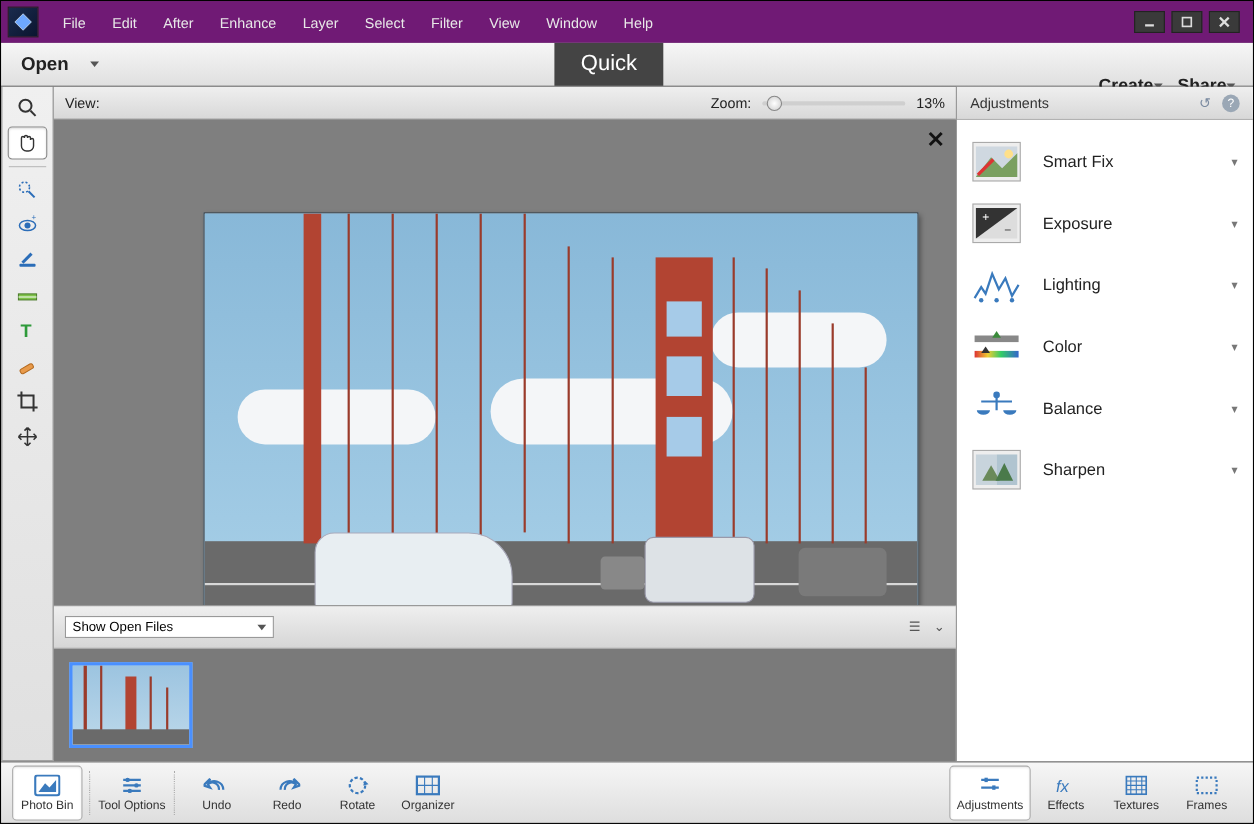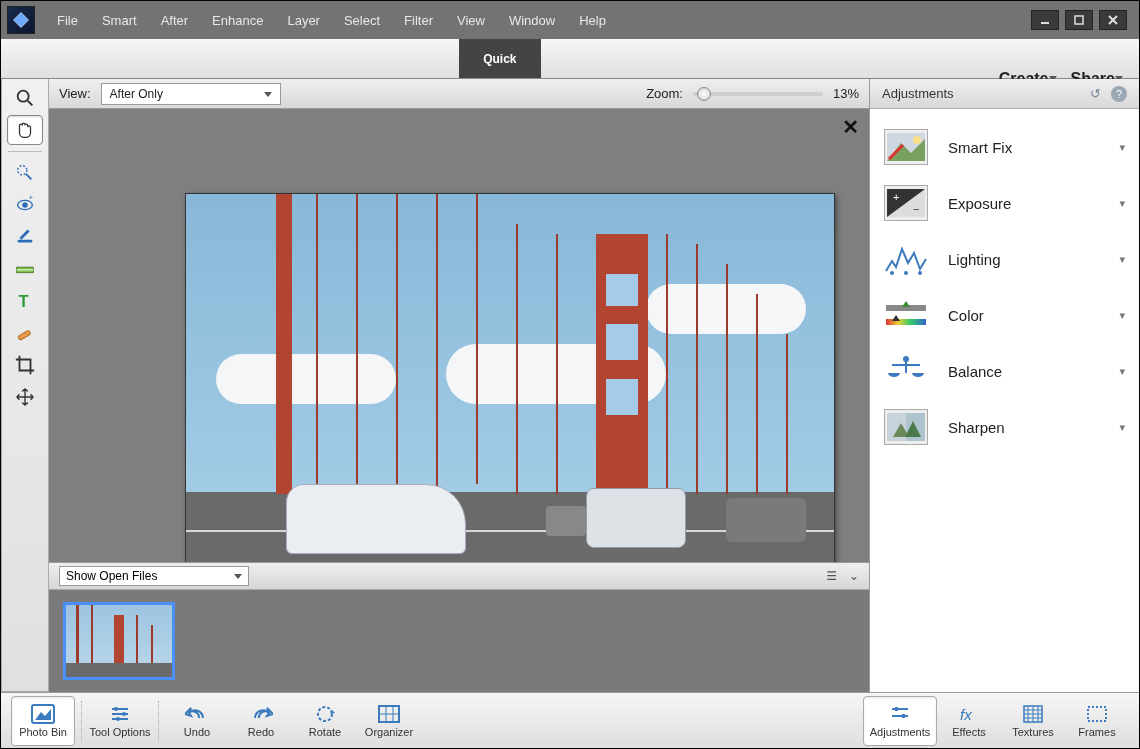--- a/index.html
+++ b/index.html
@@ -1,33 +1,33 @@
 <!DOCTYPE html>
 <html><head>
 <meta charset="utf-8">
 <style>
 * { box-sizing: border-box; margin: 0; padding: 0; font-family: "Segoe UI", Tahoma, sans-serif; }
 html, body { width: 1140px; height: 749px; overflow: hidden; background: #535353; }
 .app { display: flex; flex-direction: column; width: 100%; height: 100%; border: 1px solid #000; }
 
 
-.menubar { height: 38px; background: #737373; display: flex; align-items: center; padding-left: 6px; }
+.menubar { height: 38px; background: #701a75; display: flex; align-items: center; padding-left: 6px; }
 .app-icon { width: 28px; height: 28px; background: linear-gradient(135deg,#1a2b4d,#0b1530); border:1px solid #222; margin-right: 10px; display:flex; align-items:center; justify-content:center; }
 .app-icon svg { width:18px; height:18px; }
 .menubar .menu-item { color: #e8e8e8; font-size: 13px; padding: 6px 12px; cursor: pointer; }
 .window-controls { margin-left: auto; display: flex; gap: 6px; padding-right: 12px; }
 .win-btn { width: 28px; height: 20px; background: #3a3a3a; border:1px solid #222; display:flex; align-items:center; justify-content:center; color:#ddd; font-size:13px; cursor:pointer;}
 .win-btn svg{width:12px;height:12px;}
 
 
 .modebar { height: 40px; background: linear-gradient(#f6f6f6,#e0e0e0); display:flex; align-items:stretch; border-bottom:1px solid #888;}
 .open-btn { display:flex; align-items:center; gap:20px; padding:0 18px; font-size:17px; font-weight:600; color:#222; cursor:pointer; }
 .tri-down { width:0; height:0; border-left:4px solid transparent; border-right:4px solid transparent; border-top:5px solid #555;}
 .mode-tabs { margin-left:auto; display:flex; align-self:stretch;}
-.mode-tab { padding:0 24px; display:flex; align-items:center; font-size:12px; font-weight:700; color:#333; cursor:pointer; }
+.mode-tab { padding:0 24px; display:flex; align-items:center; font-size:20px; font-weight:400; color:#333; cursor:pointer; }
 .mode-tab.active { background:#444; color:#fff; }
 .right-actions { margin-left:auto; display:flex; align-items:center; gap:14px; padding-right:16px;}
 .right-actions .action { display:flex; align-items:center; gap:0; font-size:16px; font-weight:600; color:#222; cursor:pointer;margin-top:40px;}
 
 
 .body { flex:1; display:flex; min-height:0;}
 .tool-strip { width:48px; background:linear-gradient(#f0f0f0,#e0e0e0); border:1px solid #aaa; border-top:none; display:flex; flex-direction:column; align-items:center; padding:4px 0; gap:2px; margin:0; }
 .tool-btn { width:36px; height:30px; border-radius:4px; display:flex; align-items:center; justify-content:center; cursor:pointer; }
 .tool-btn.selected { background:#fff; border:1px solid #888; box-shadow:inset 0 1px 2px rgba(0,0,0,.15);}
 .tool-sep { width:34px; height:1px; background:#bbb; margin:4px 0;}
@@ -46,21 +46,21 @@
 .photo { position:absolute; left:136px; top:84px; width:650px; height:370px; background:#a6cbe8; border:1px solid #333; box-shadow:2px 2px 5px rgba(0,0,0,.4); overflow:hidden;}
 
 
 .sky{position:absolute;inset:0;background:linear-gradient(#88b8d8,#a8d0e8);}
 .cloud{position:absolute;background:#f4f6f8;border-radius:40px;filter:blur(.5px);} 
 .road{position:absolute;left:0;right:0;bottom:0;height:70px;background:#6a6a6a;}
 .roadline{position:absolute;bottom:30px;left:0;right:0;height:2px;background:#d8d8d8;}
 .tower{position:absolute;background:#b24432;}
 .cable{position:absolute;background:#9a3b2b;width:2px;}
 
-.binbar{ height:28px; background:linear-gradient(#efefef,#d6d6d6); border-top:1px solid #999; border-bottom:1px solid #aaa; display:flex; align-items:center; padding:0 10px; font-size:12px;}
+.binbar{ height:40px; background:linear-gradient(#efefef,#d6d6d6); border-top:1px solid #999; border-bottom:1px solid #aaa; display:flex; align-items:center; padding:0 10px; font-size:12px;}
 .bin-select{ width:190px; height:20px; background:#fff; border:1px solid #999; display:flex; align-items:center; padding:0 6px; position:relative; cursor:pointer;}
 .bin-select .tri-down{position:absolute; right:6px; top:7px;}
 .bin-icons{margin-left:auto; display:flex; gap:12px; color:#555;}
 .bin-area{ height:102px; background:#7a7a7a; display:flex; align-items:center; padding:0 14px;}
 .thumb{ width:112px; height:78px; border:3px solid #4a90ff; background:#a6cbe8; box-shadow:0 0 0 1px #fff inset; position:relative; overflow:hidden;}
 
 
 .right-panel{ width:270px; background:#fff; border-left:1px solid #999; display:flex; flex-direction:column;}
 .right-head{ height:30px; background:linear-gradient(#efefef,#d8d8d8); border-bottom:1px solid #aaa; display:flex; align-items:center; padding:0 12px; font-size:13px; color:#333;}
 .head-icons{margin-left:auto; display:flex; gap:10px; color:#7a8aa0;}
@@ -81,21 +81,21 @@
 
 <div class="app">
 
   <div class="menubar">
     <div class="app-icon">
       <svg viewBox="0 0 24 24">
           <polygon points="12,2 22,12 12,22 2,12" fill="#6ea8ff" stroke="#cde" stroke-width="1"></polygon>
         </svg>
     </div>
     <div class="menu-item">File</div>
-    <div class="menu-item">Smart</div>
+    <div class="menu-item">Edit</div>
     <div class="menu-item">After</div>
     <div class="menu-item">Enhance</div>
     <div class="menu-item">Layer</div>
     <div class="menu-item">Select</div>
     <div class="menu-item">Filter</div>
     <div class="menu-item">View</div>
     <div class="menu-item">Window</div>
     <div class="menu-item">Help</div>
     <div class="window-controls">
       <div class="win-btn">
@@ -111,20 +111,24 @@
       <div class="win-btn">
           <svg viewBox="0 0 12 12">
             <line x1="2" y1="2" x2="10" y2="10" stroke="#ddd" stroke-width="2"></line>
             <line x1="10" y1="2" x2="2" y2="10" stroke="#ddd" stroke-width="2"></line>
           </svg>
         </div>
     </div>
   </div>
 
   <div class="modebar">
+    <div class="open-btn">
+      <span>Open</span>
+      <span class="tri-down"></span>
+    </div>
     <div class="mode-tabs">
       <div class="mode-tab active">Quick</div>
     </div>
     <div class="right-actions">
       <div class="action">
         <span>Create</span>
           <span class="tri-down"></span>
       </div>
       <div class="action">
         <span>Share</span>
@@ -191,24 +195,20 @@
       <div class="tool-btn">
           <svg width="22" height="22" viewBox="0 0 24 24">
             <path d="M12 3v18M3 12h18M12 3l-3 3M12 3l3 3M12 21l-3-3M12 21l3-3M3 12l3-3M3 12l3 3M21 12l-3-3M21 12l-3 3" stroke="#333" stroke-width="1.5" fill="none"></path>
           </svg>
         </div>
     </div>
 
     <div class="center">
       <div class="viewbar">
         <span>View:</span>
-        <div class="view-select">
-          <span>After Only</span>
-          <span class="tri-down"></span>
-        </div>
         <div class="zoom-area">
           <span>Zoom:</span>
           <div class="slider">
               <div class="knob"></div>
             </div>
           <span>13%</span>
         </div>
       </div>
       <div class="canvas-wrap">
         <div class="close-x">✕</div>

